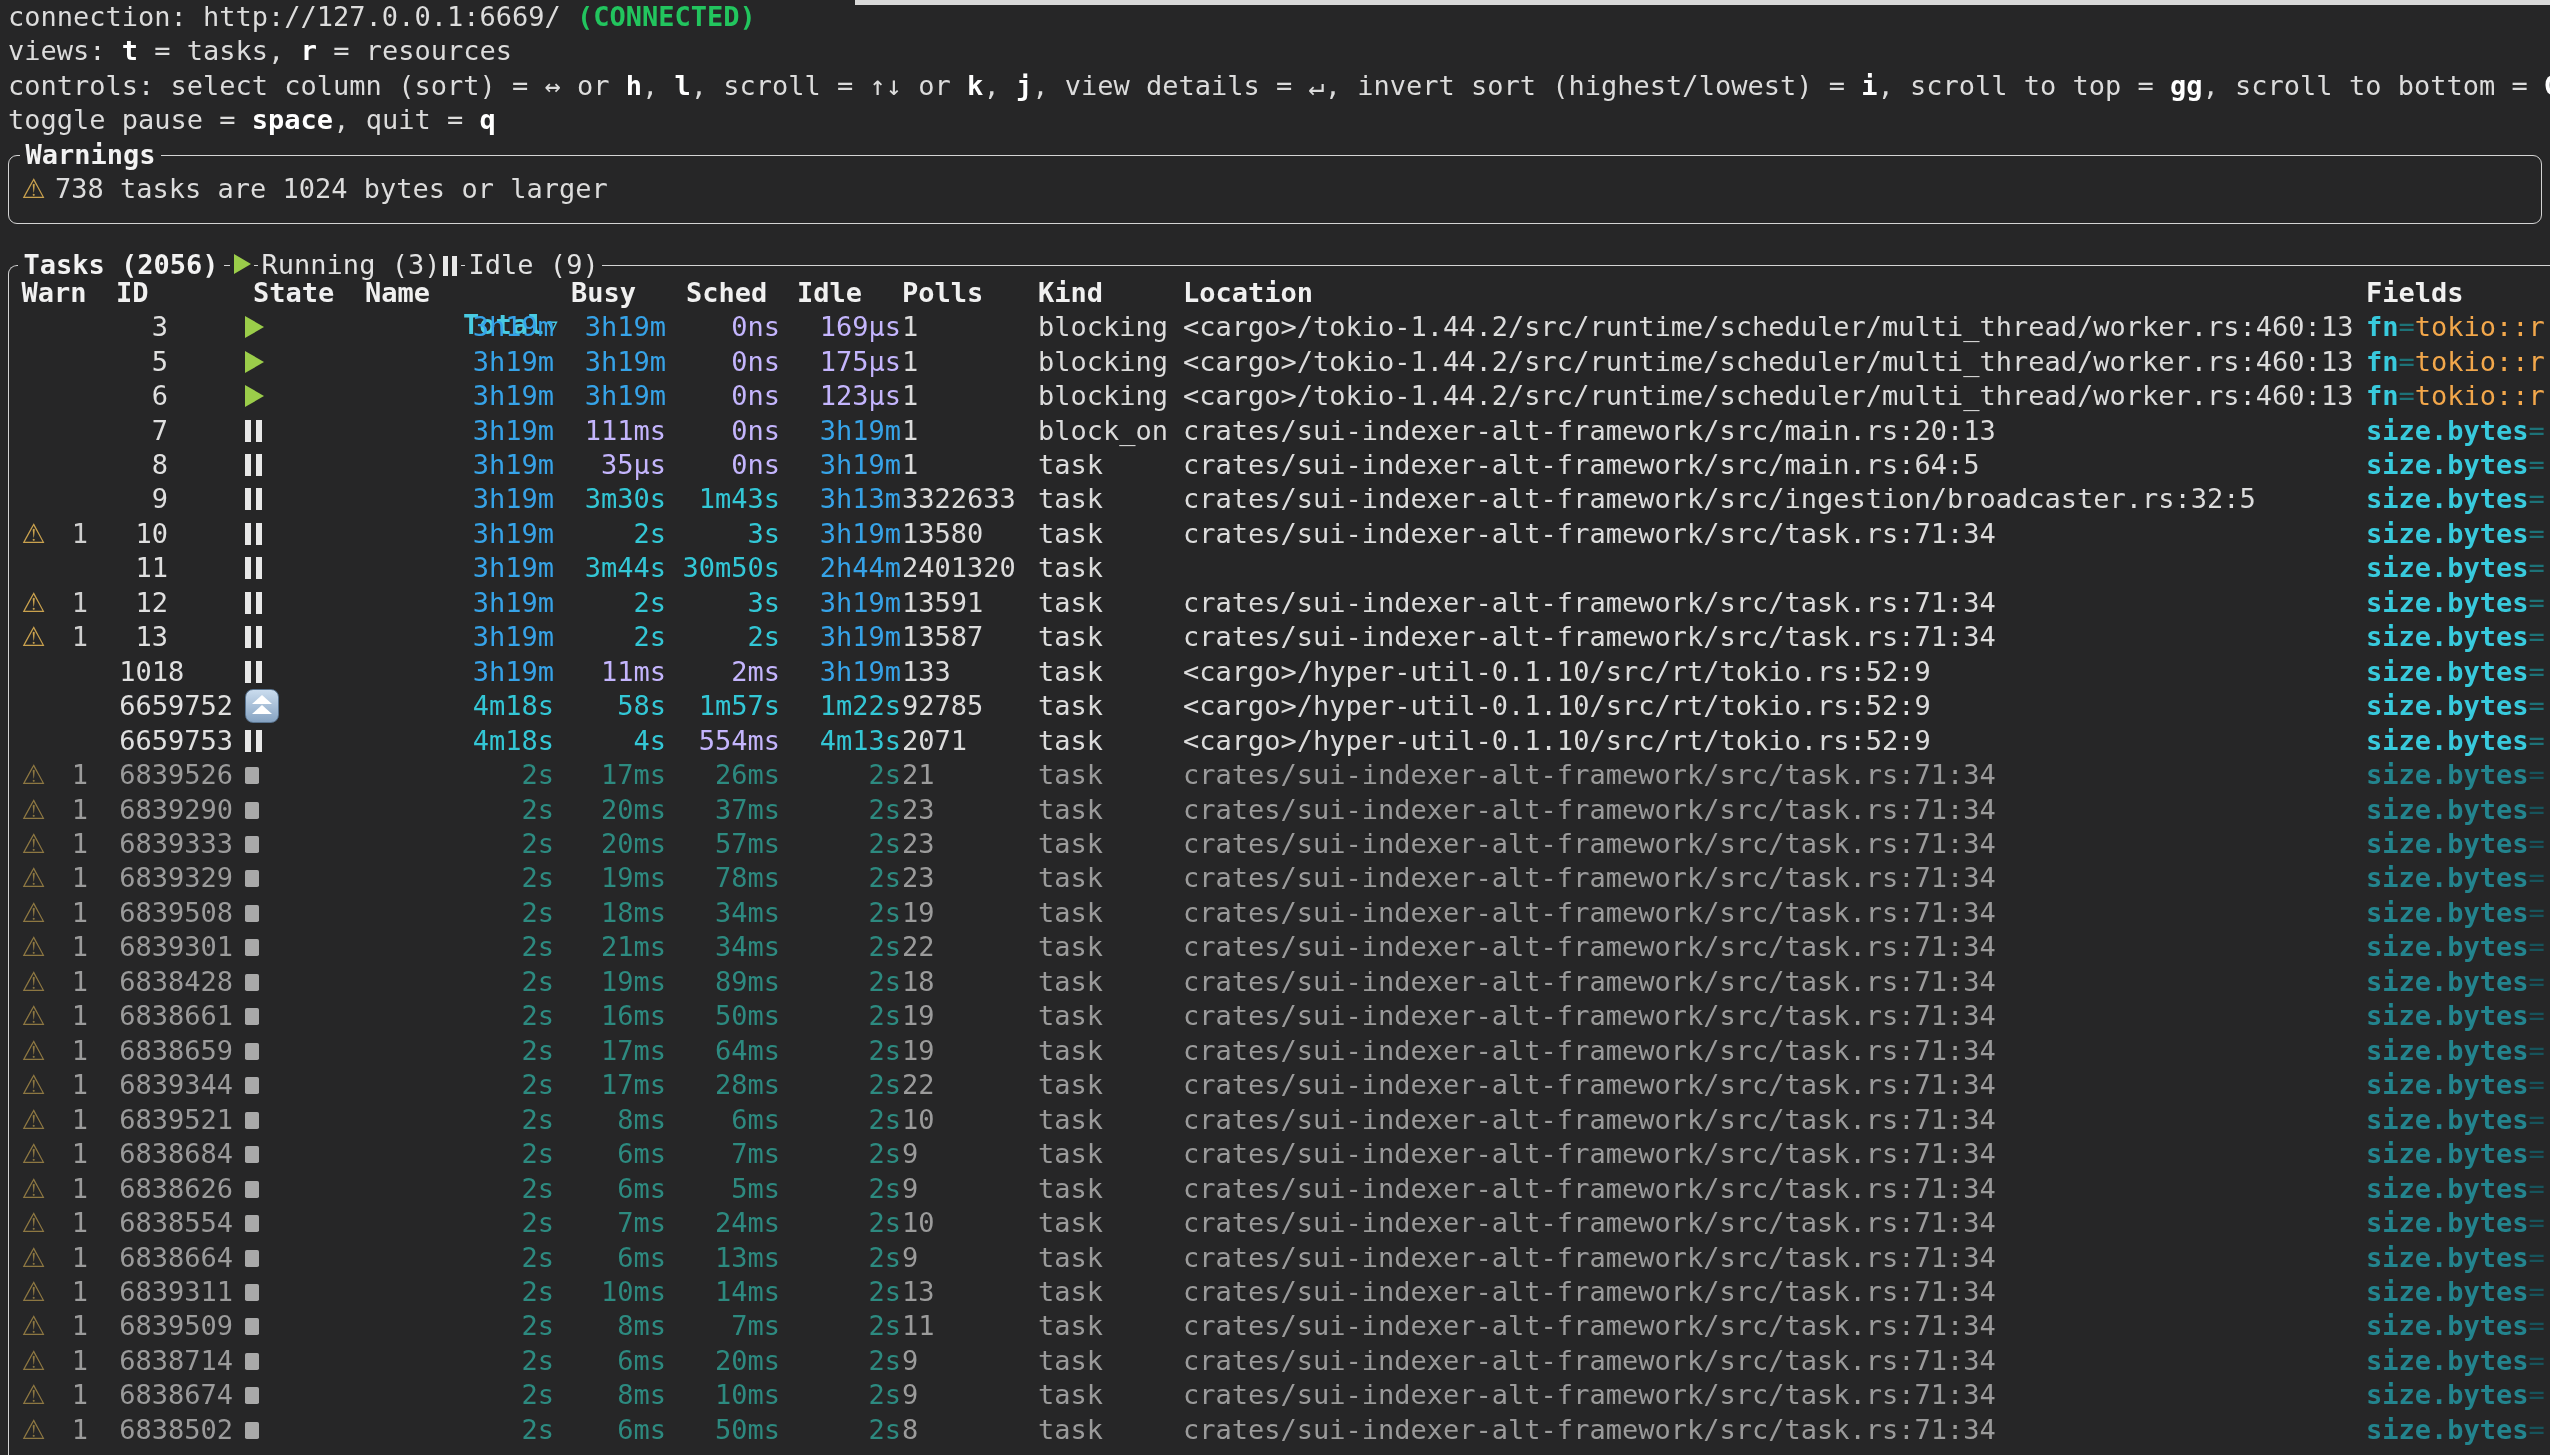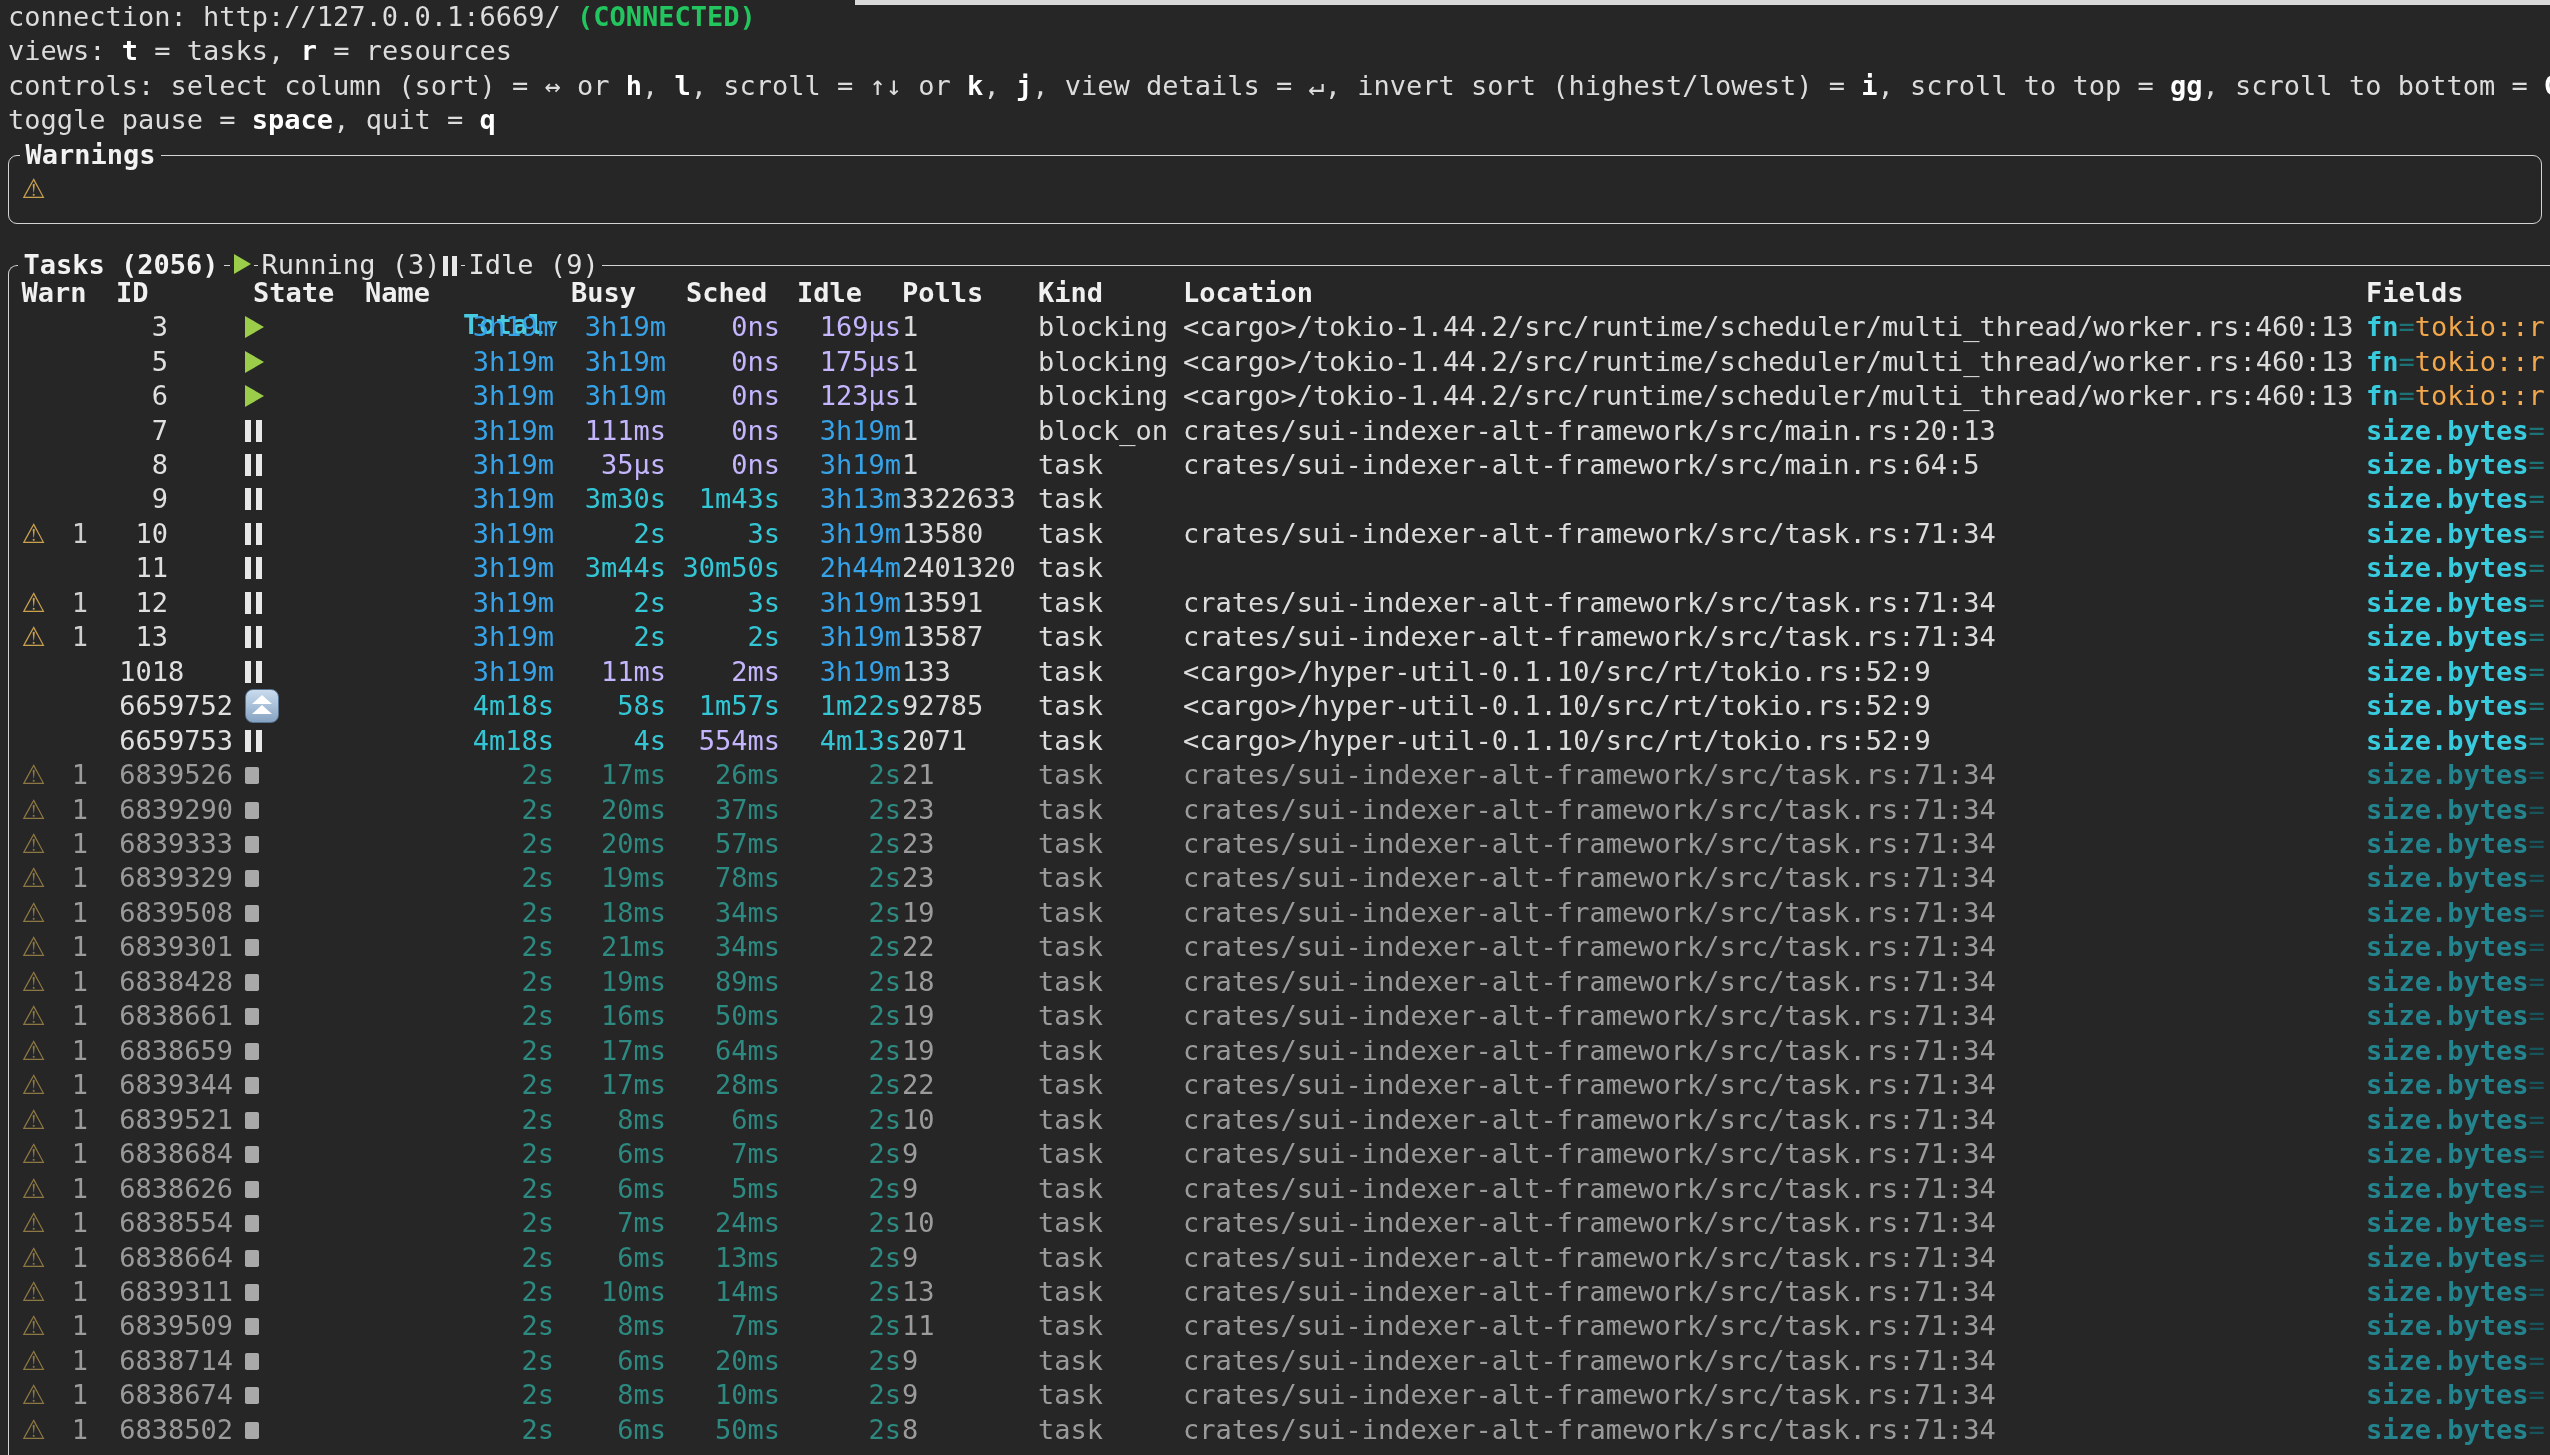--- a/index.html
+++ b/index.html
@@ -74,20 +74,21 @@
   <div class="top-strip"></div>
 
   <div class="hline" style="top:0px"><span>connection: http://127.0.0.1:6669/ </span><span class="seg-connected">(CONNECTED)</span></div>
   <div class="hline" style="top:34px"><span>views: </span><span class="seg-key">t</span><span> = tasks, </span><span class="seg-key">r</span><span> = resources</span></div>
   <div class="hline" style="top:69px"><span>controls: select column (sort) = ↔ or </span><span class="seg-key">h</span><span>, </span><span class="seg-key">l</span><span>, scroll = ↑↓ or </span><span class="seg-key">k</span><span>, </span><span class="seg-key">j</span><span>, view details = ↵, invert sort (highest/lowest) = </span><span class="seg-key">i</span><span>, scroll to top = </span><span class="seg-key">gg</span><span>, scroll to bottom = </span><span class="seg-key">G</span></div>
   <div class="hline" style="top:103px"><span>toggle pause = </span><span class="seg-key">space</span><span>, quit = </span><span class="seg-key">q</span></div>
 
   <div class="panel" style="left:8px; top:155px; width:2534px; height:69px;"></div>
   <div class="panel-title" style="left:20px; top:138px;">Warnings</div>
   <div class="wtext warn-ic" style="left:21.5px; top:172px;">⚠</div>
+  <div class="wtext" style="left:55px; top:172px;">738 tasks are 1024 bytes or larger</div>
 
   <div class="panel" style="left:8px; top:265px; width:2557px; height:1256px; border-right:none;"></div>
   <div class="panel-title" style="left:18px; top:248px;">Tasks (2056)</div>
   <div class="panel-label" style="left:230px; top:248px;"><span class="ic-play" style="display:inline-block; border-left-width:17px; border-top-width:10.8px; border-bottom-width:10.8px;"></span></div>
   <div class="panel-label" style="left:258px; top:248px;">Running (3)</div>
   <div class="panel-label" style="left:439px; top:248px;"><span class="ic-pause" style="display:inline-block; width:14.4px; height:20px; border-left-width:5.4px; border-right-width:5.4px; vertical-align:-1.8px;"></span></div>
   <div class="panel-label" style="left:465px; top:248px;">Idle (9)</div>
 
   <div style="position:absolute; left:0; top:276px; width:2550px; height:34px;">
       <div class="thead-cell" style="left: 21.5px;">Warn</div>
@@ -166,20 +167,21 @@
       </div>
       <div class="trow" style="top: 482px;">
         <div class="cell c-id">9    </div>
         <div class="cell c-state"><span class="ic-pause"></span></div>
         <div class="cell c-total r d-blue">3h19m</div>
         <div class="cell c-busy r d-cyan">3m30s</div>
         <div class="cell c-sched r d-cyan">1m43s</div>
         <div class="cell c-idle r d-blue">3h13m</div>
         <div class="cell c-polls">3322633</div>
         <div class="cell c-kind">task</div>
+        <div class="cell c-loc">crates/sui-indexer-alt-framework/src/ingestion/broadcaster.rs:32:5</div>
         <div class="cell c-fields"><span class="fname">size.bytes</span><span class="feq">=</span><span class="fval"></span></div>
       </div>
       <div class="trow" style="top: 517px;">
         <div class="cell c-warnic warn-ic">⚠</div>
         <div class="cell c-warnct">1</div>
         <div class="cell c-id">10    </div>
         <div class="cell c-state"><span class="ic-pause"></span></div>
         <div class="cell c-total r d-blue">3h19m</div>
         <div class="cell c-busy r d-cyan">2s</div>
         <div class="cell c-sched r d-cyan">3s</div>

